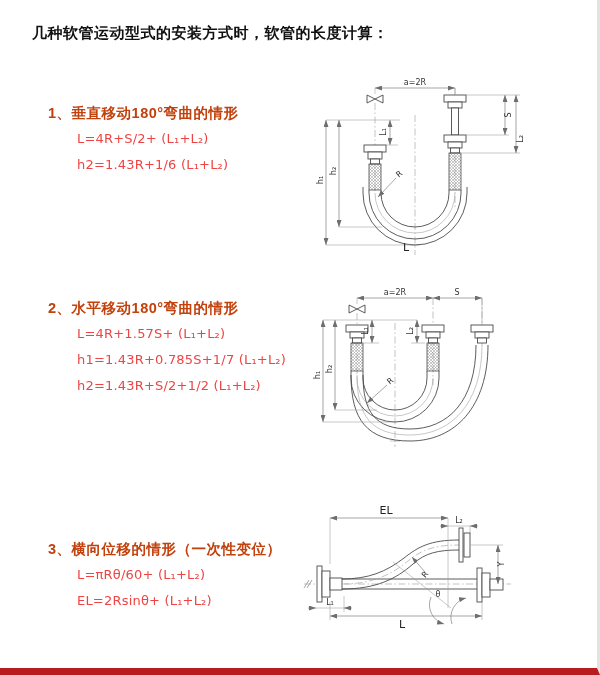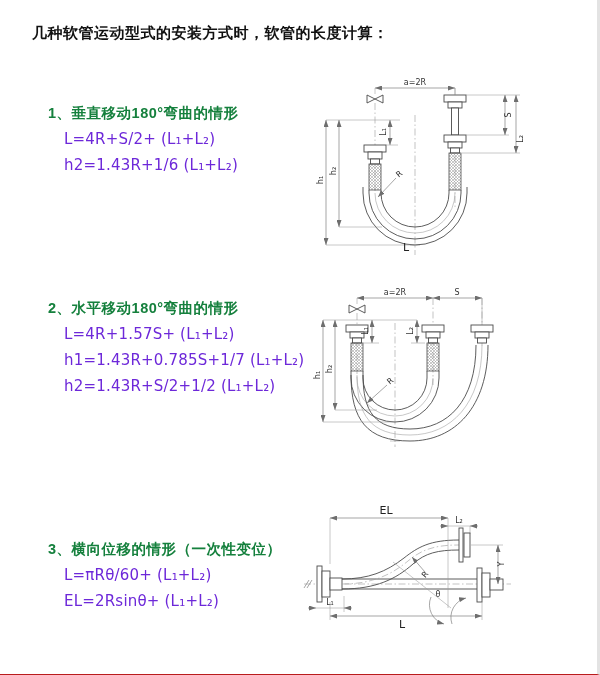--- a/index.html
+++ b/index.html
@@ -1,21 +1,21 @@
 <!DOCTYPE html>
 <html><head>
 <meta charset="utf-8">
 <style>
   html,body{margin:0;padding:0;}
   body{width:600px;height:675px;background:#ffffff;font-family:"Liberation Sans",sans-serif;color:#1a1a1a;overflow:hidden;}
-  .page{position:relative;width:600px;height:675px;background:#fff;border-right:3px solid #e3e3e3;border-bottom:1px solid #b91c1c;box-sizing:border-box;}
+  .page{position:relative;width:600px;height:675px;background:#fff;border-right:3px solid #e3e3e3;border-bottom:7px solid #b91c1c;box-sizing:border-box;}
   .doc-title{position:absolute;left:32px;top:24px;font-size:15px;font-weight:bold;letter-spacing:0.5px;color:#111;}
   .section{position:absolute;left:48px;}
-  .section .heading{font-size:14.5px;font-weight:bold;line-height:26px;color:#15803d;letter-spacing:0.5px;}
-  .section .formula{font-family:"DejaVu Sans","Liberation Sans",sans-serif;font-size:15px;line-height:26px;margin-left:16px;color:#6d28d9;letter-spacing:0.2px;}
+  .section .heading{font-size:14.5px;font-weight:bold;line-height:26px;color:#c2410c;letter-spacing:0.5px;}
+  .section .formula{font-family:"DejaVu Sans","Liberation Sans",sans-serif;font-size:13px;line-height:26px;margin-left:29px;color:#ef4444;letter-spacing:0.2px;}
   #sec1{top:100px;}
   #sec2{top:295px;}
   #sec3{top:536px;}
   .diag{position:absolute;}
   #diag1{left:312px;top:75px;}
   #diag2{left:305px;top:285px;}
   #diag3{left:298px;top:500px;}
   
   .dim{stroke:#7f7f7f;stroke-width:0.7;fill:none;}
   .thin{stroke:#9a9a9a;stroke-width:0.55;fill:none;}

